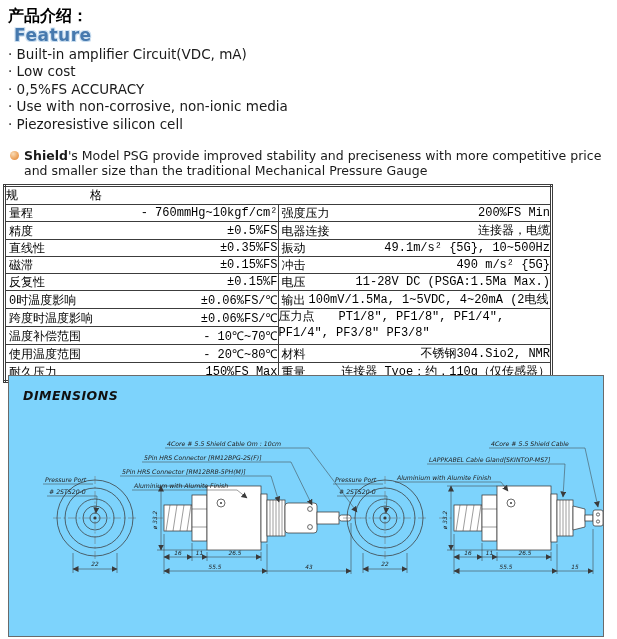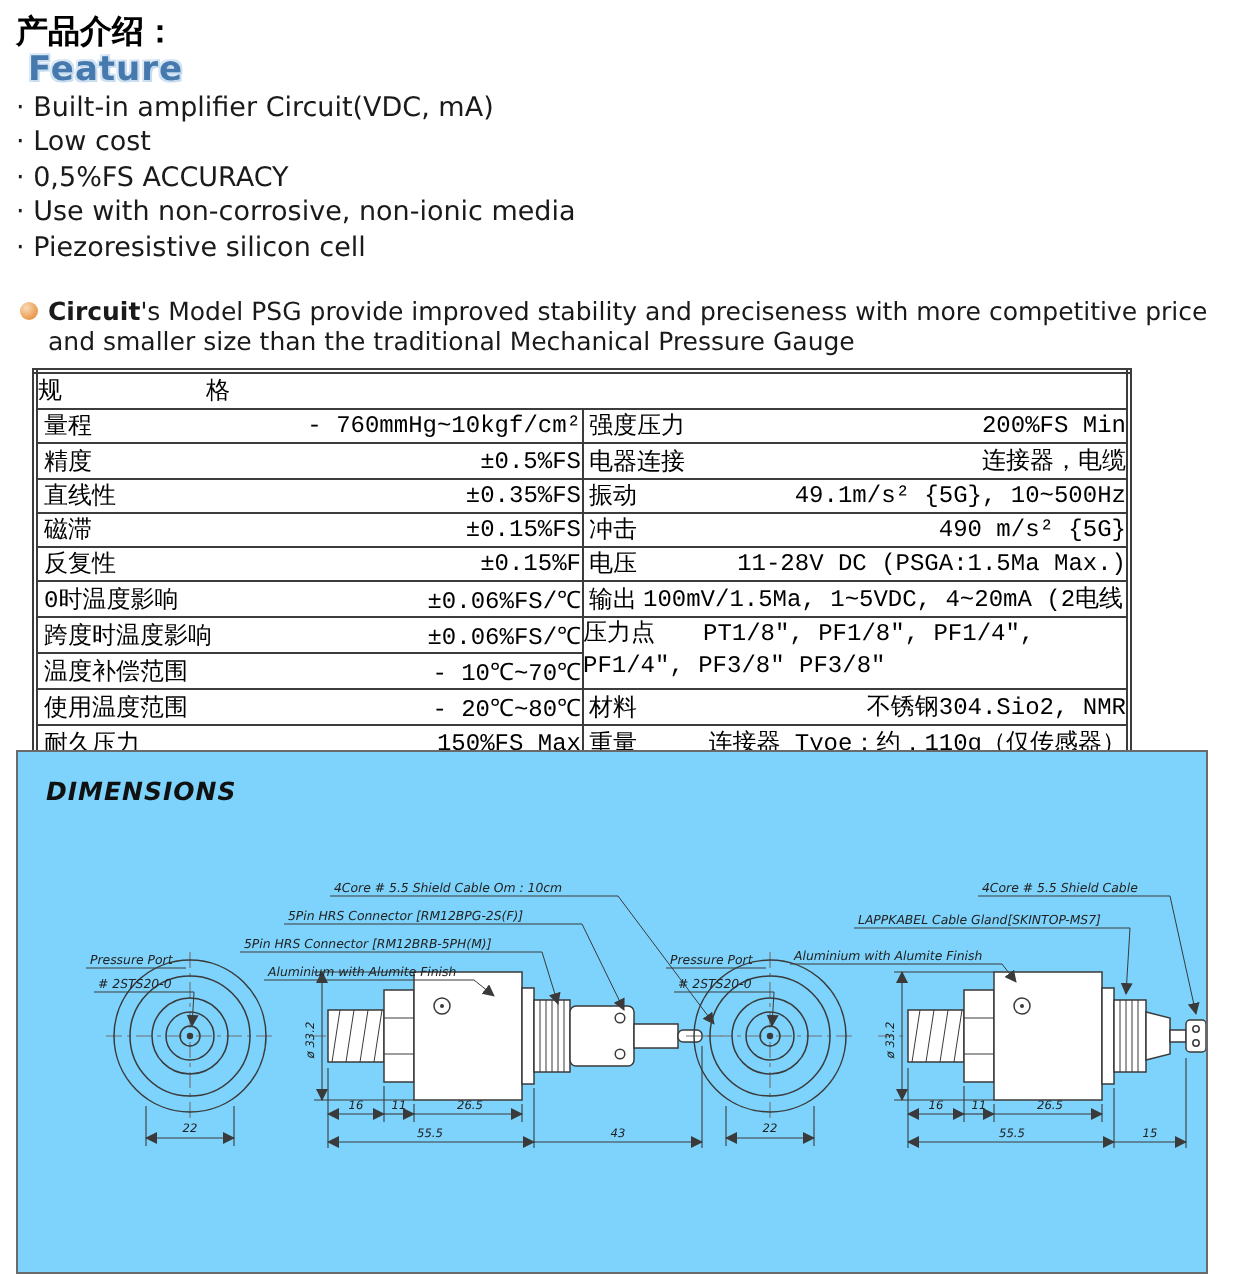--- a/index.html
+++ b/index.html
@@ -19,21 +19,21 @@
   .feature-list li { font-size:13.5px; line-height:17.4px; color:#1a1a1a; white-space:nowrap; }
   .feature-list li::before { content:"· "; }
   
   .intro { position:absolute; left:24px; top:148px; width:588px; font-size:12.5px; line-height:15px; color:#1a1a1a; }
   .intro b { font-weight:bold; }
   .intro-bullet {
     position:absolute; left:10px; top:151px; width:9px; height:9px; border-radius:50%;
     background:radial-gradient(circle at 35% 32%, #f8dcb8 0%, #f0b070 45%, #dd7f2e 100%);
   }
   
-  table.spec { position:absolute; left:3px; top:184px; width:550px; border-collapse:collapse; table-layout:fixed;margin-left:13px; }
+  table.spec { position:absolute; left:3px; top:184px; width:550px; border-collapse:collapse; table-layout:fixed; }
   table.spec { border:3px double #3c3c3c; }
   table.spec td { border:1px solid #3c3c3c; font-size:12px; color:#000; height:16px; padding:0; overflow:hidden; }
   td.thead { text-align:left; padding-left:160px; font-size:13px; }
   td.thead .hgap { margin-left:72px; }
   td.half { position:relative;font-family:Liberation Mono, monospace; }
   td.lhalf { width:277px; }
   td.rhalf { width:273px; }
   .cl-label { position:absolute; left:3px; top:50%; transform:translateY(-50%); white-space:nowrap; }
   .cl-value { display:block; text-align:right; white-space:nowrap; }
   .cl-value.pad { padding-left:30px; }
@@ -63,21 +63,21 @@
 
   <ul class="feature-list">
     <li>Built-in amplifier Circuit(VDC, mA)</li>
     <li>Low cost</li>
     <li>0,5%FS ACCURACY</li>
     <li>Use with non-corrosive, non-ionic media</li>
     <li>Piezoresistive silicon cell</li>
   </ul>
 
   <span class="intro-bullet"></span>
-  <div class="intro"><b>Circuit</b><span>'s Model PSG provide improved stability and preciseness with more competitive price and smaller size than the traditional Mechanical Pressure Gauge</span></div>
+  <div class="intro"><b>Shield</b><span>'s Model PSG provide improved stability and preciseness with more competitive price and smaller size than the traditional Mechanical Pressure Gauge</span></div>
 
   <table class="spec">
     <tbody>
         <tr>
       <td class="thead" colspan="2"><span>规</span><span class="hgap">格</span></td>
     </tr>
     <tr>
       <td class="half lhalf">
             <span class="cl-label">量程</span>
             <span class="cl-value">- 760mmHg~10kgf/cm²</span>

